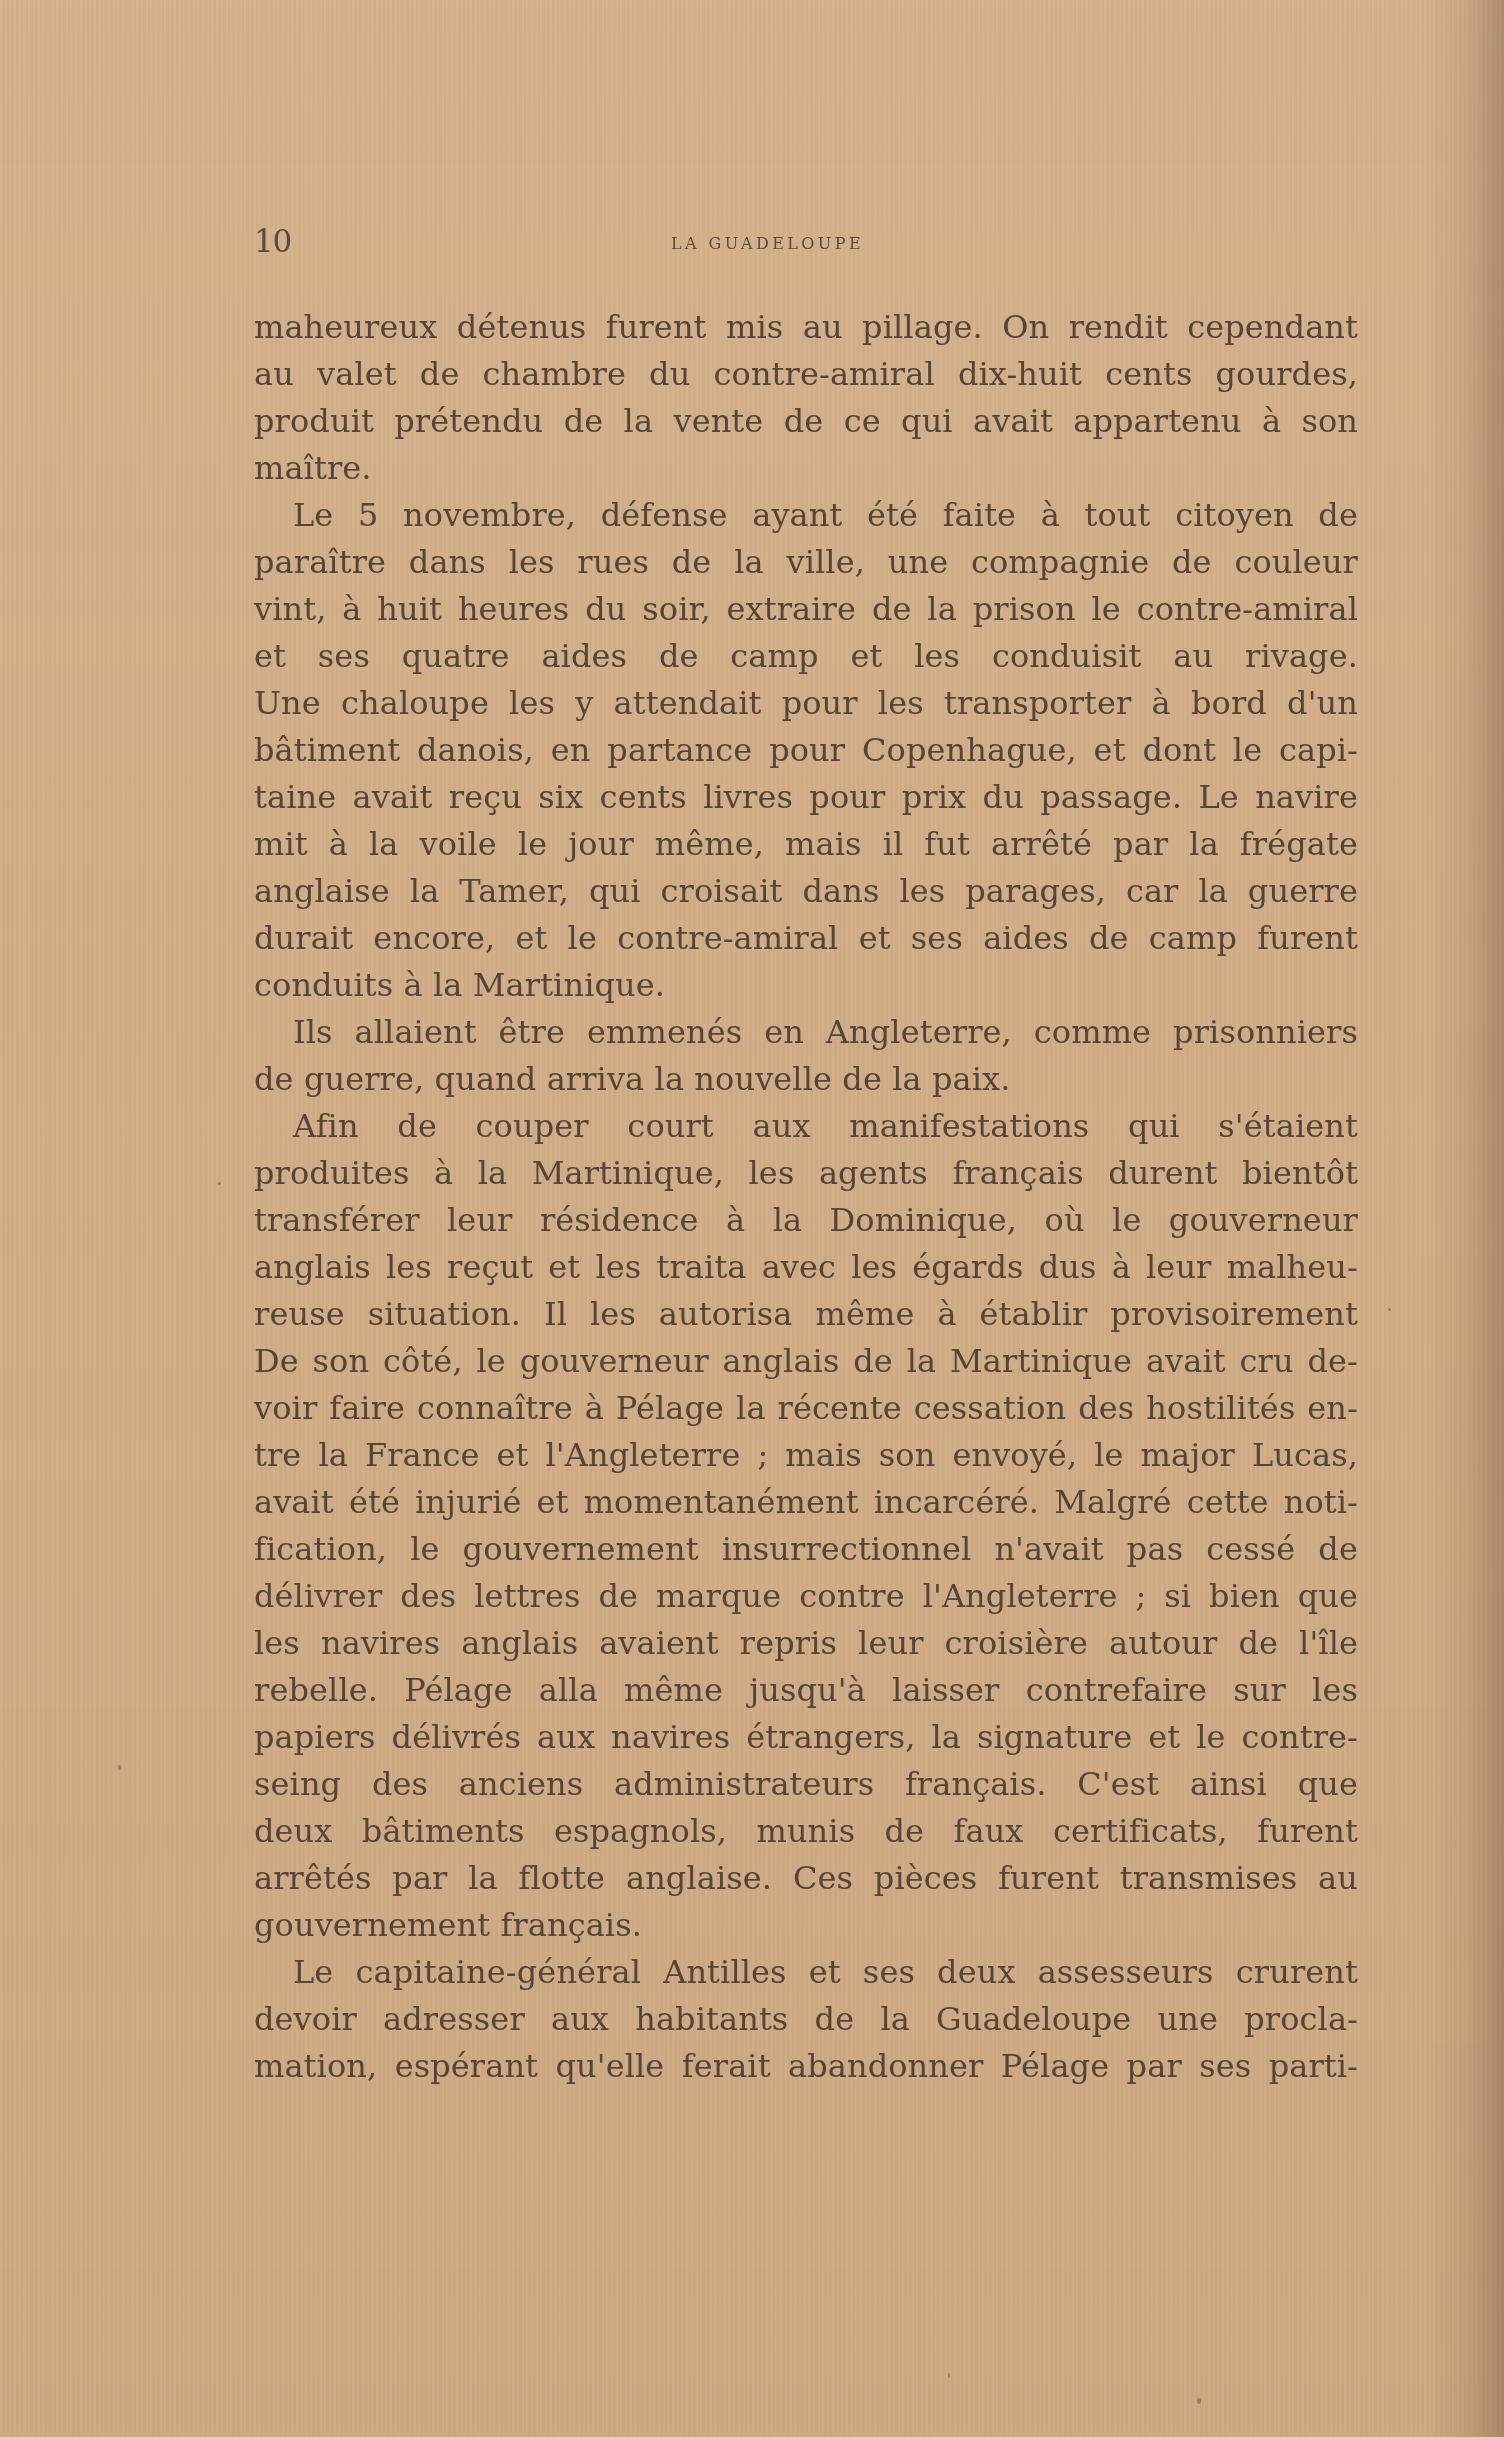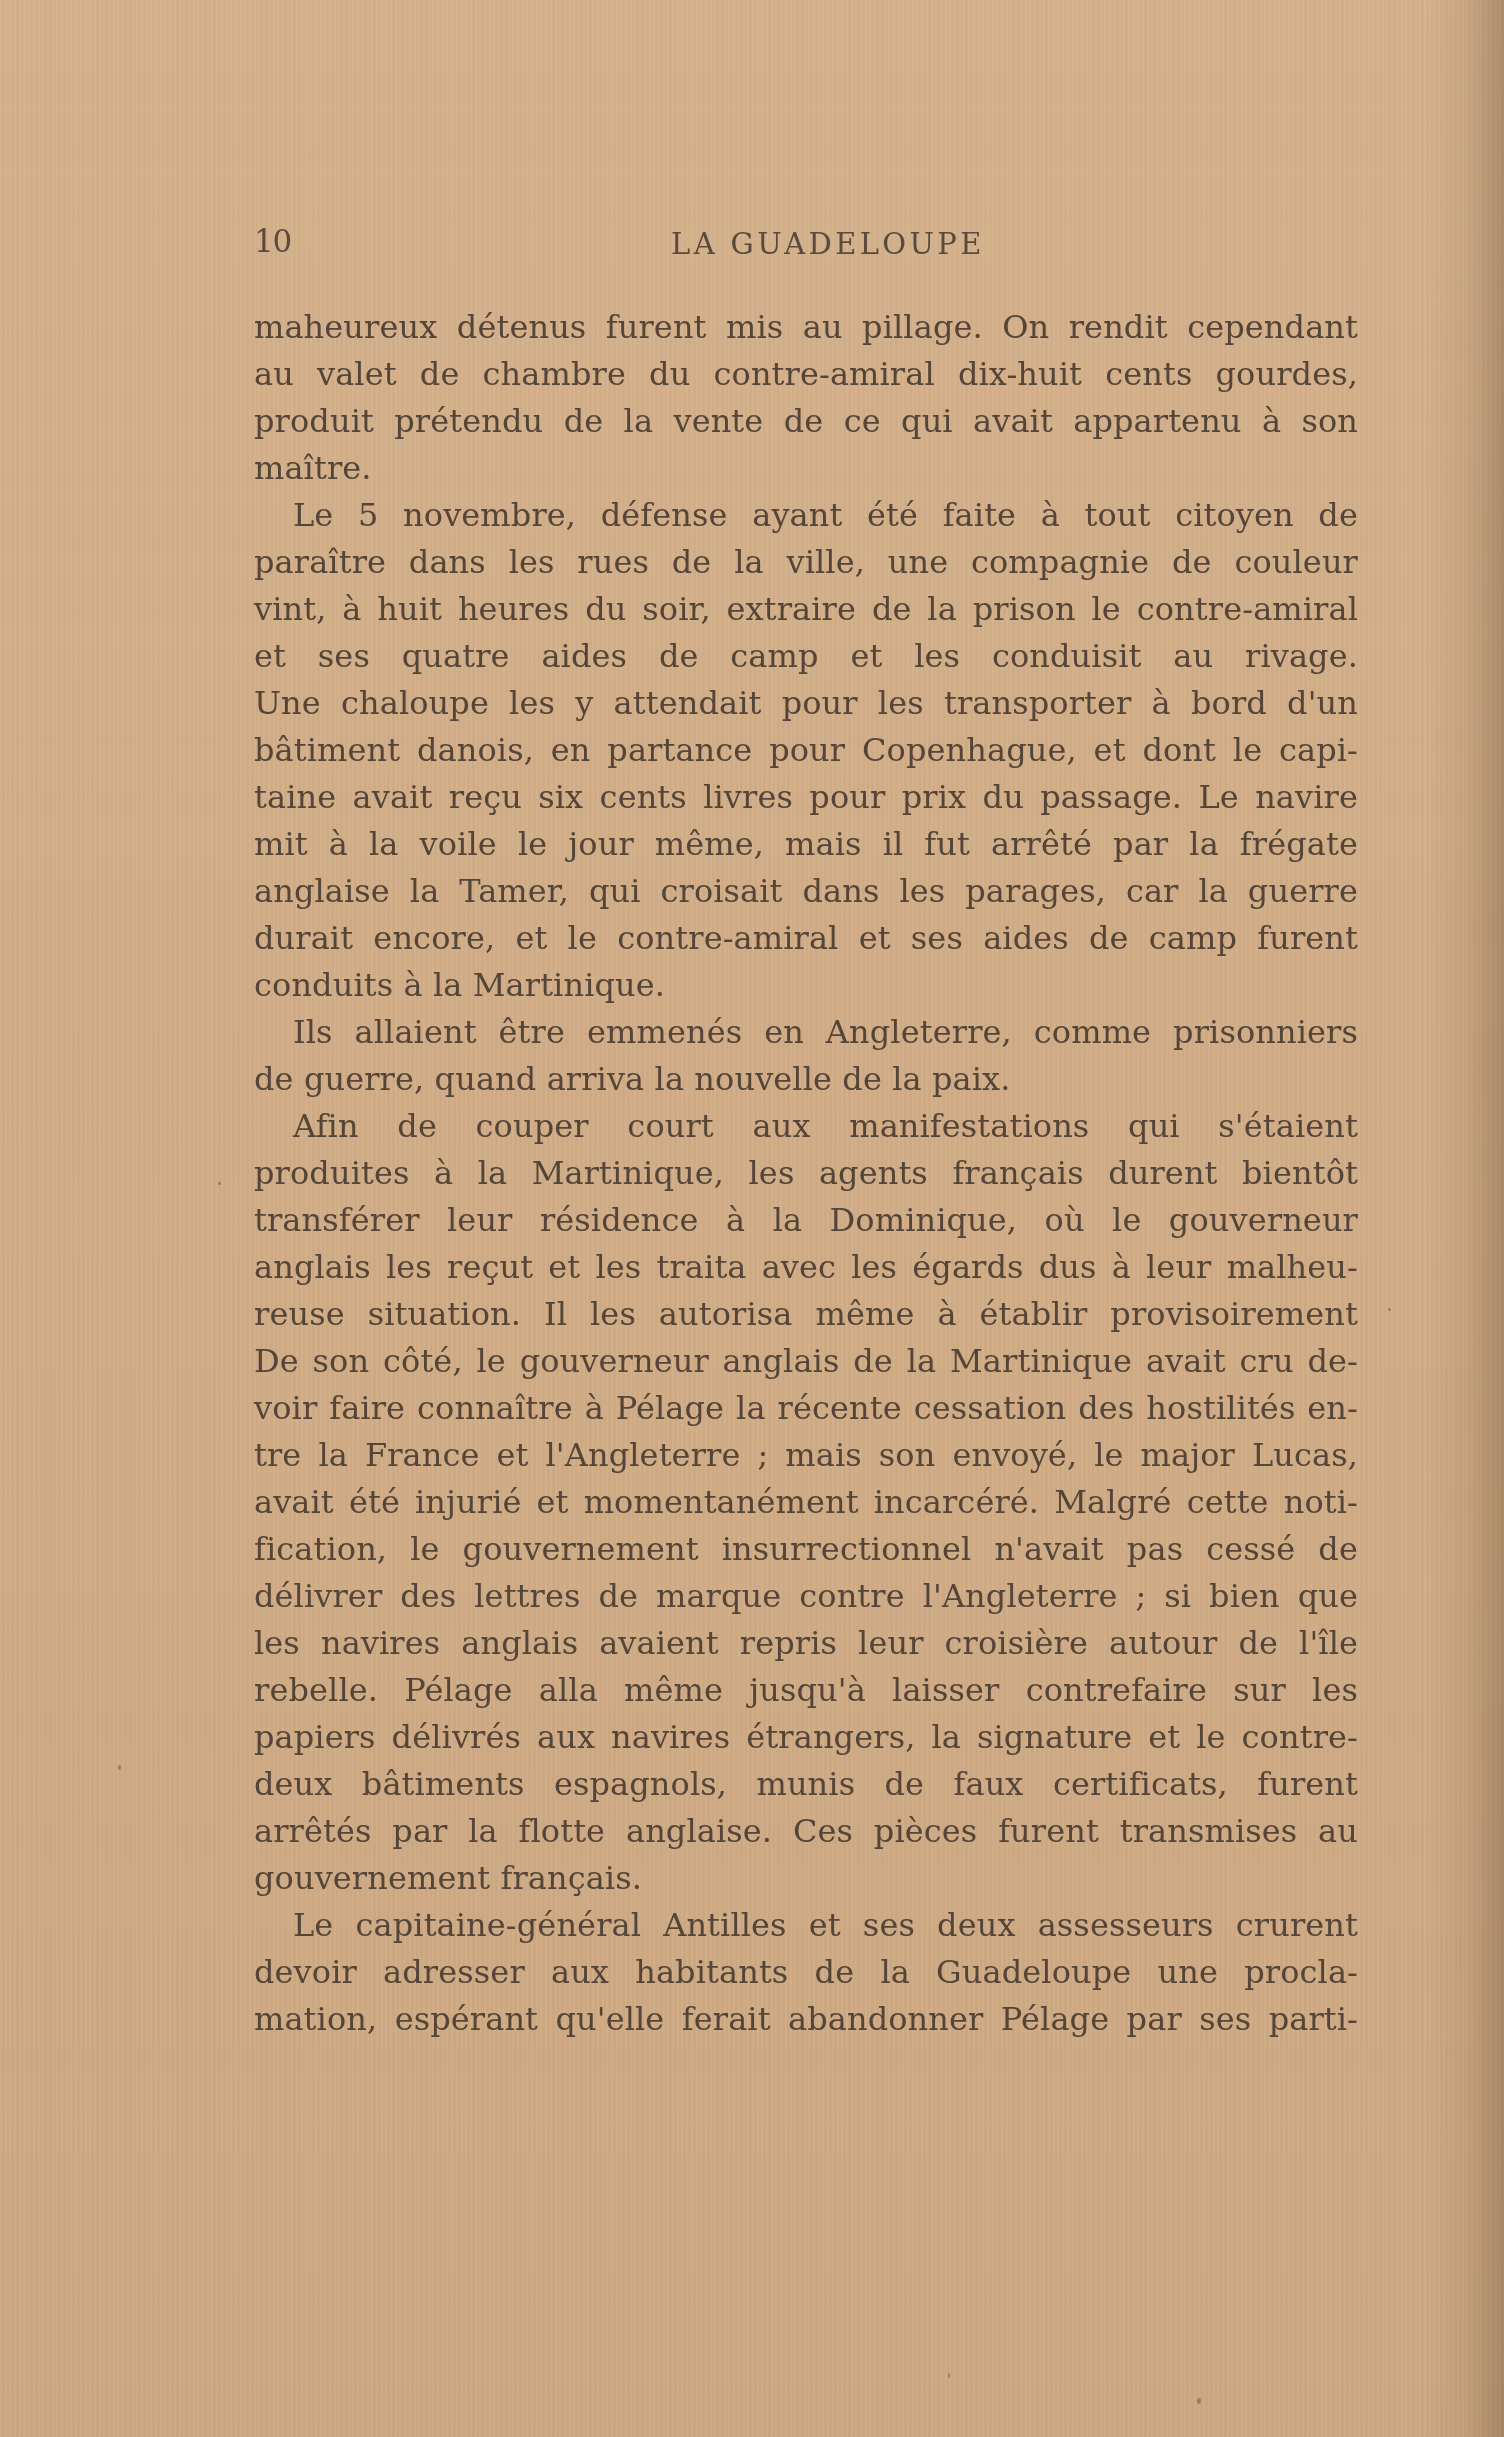--- a/index.html
+++ b/index.html
@@ -39,21 +39,21 @@
       top: 0;
       font-size: 31px;
       line-height: 40px;
       color: #5a4a3d;
       letter-spacing: -1.3px;
     }
     .running-title {
       position: absolute;
       left: 417px;
       top: 2.7px;
-      font-size: 29px;
+      font-size: 16px;
       line-height: 40px;
       letter-spacing: 3.4px;
       color: #5a4a3d;
     }
     .body-text {
       position: absolute;
       top: 304px;
       left: 254px;
       width: 1104px;
     }
@@ -118,20 +118,21 @@
     <span class="line">reuse situation. Il les autorisa même à établir provisoirement</span>
     <span class="line">De son côté, le gouverneur anglais de la Martinique avait cru de-</span>
     <span class="line">voir faire connaître à Pélage la récente cessation des hostilités en-</span>
     <span class="line">tre la France et l'Angleterre ; mais son envoyé, le major Lucas,</span>
     <span class="line">avait été injurié et momentanément incarcéré. Malgré cette noti-</span>
     <span class="line">fication, le gouvernement insurrectionnel n'avait pas cessé de</span>
     <span class="line">délivrer des lettres de marque contre l'Angleterre ; si bien que</span>
     <span class="line">les navires anglais avaient repris leur croisière autour de l'île</span>
     <span class="line">rebelle. Pélage alla même jusqu'à laisser contrefaire sur les</span>
     <span class="line">papiers délivrés aux navires étrangers, la signature et le contre-</span>
+    <span class="line">seing des anciens administrateurs français. C'est ainsi que</span>
     <span class="line">deux bâtiments espagnols, munis de faux certificats, furent</span>
     <span class="line">arrêtés par la flotte anglaise. Ces pièces furent transmises au</span>
     <span class="line last">gouvernement français.</span>
     <span class="line indent">Le capitaine-général Antilles et ses deux assesseurs crurent</span>
     <span class="line">devoir adresser aux habitants de la Guadeloupe une procla-</span>
     <span class="line">mation, espérant qu'elle ferait abandonner Pélage par ses parti-</span>
   </div>
 
   <span class="speck" style="left:1388px;top:1308px;width:3.4px;height:3.4px;"></span>
   <span class="speck" style="left:118px;top:1765px;width:2.7px;height:4.7px;"></span>

